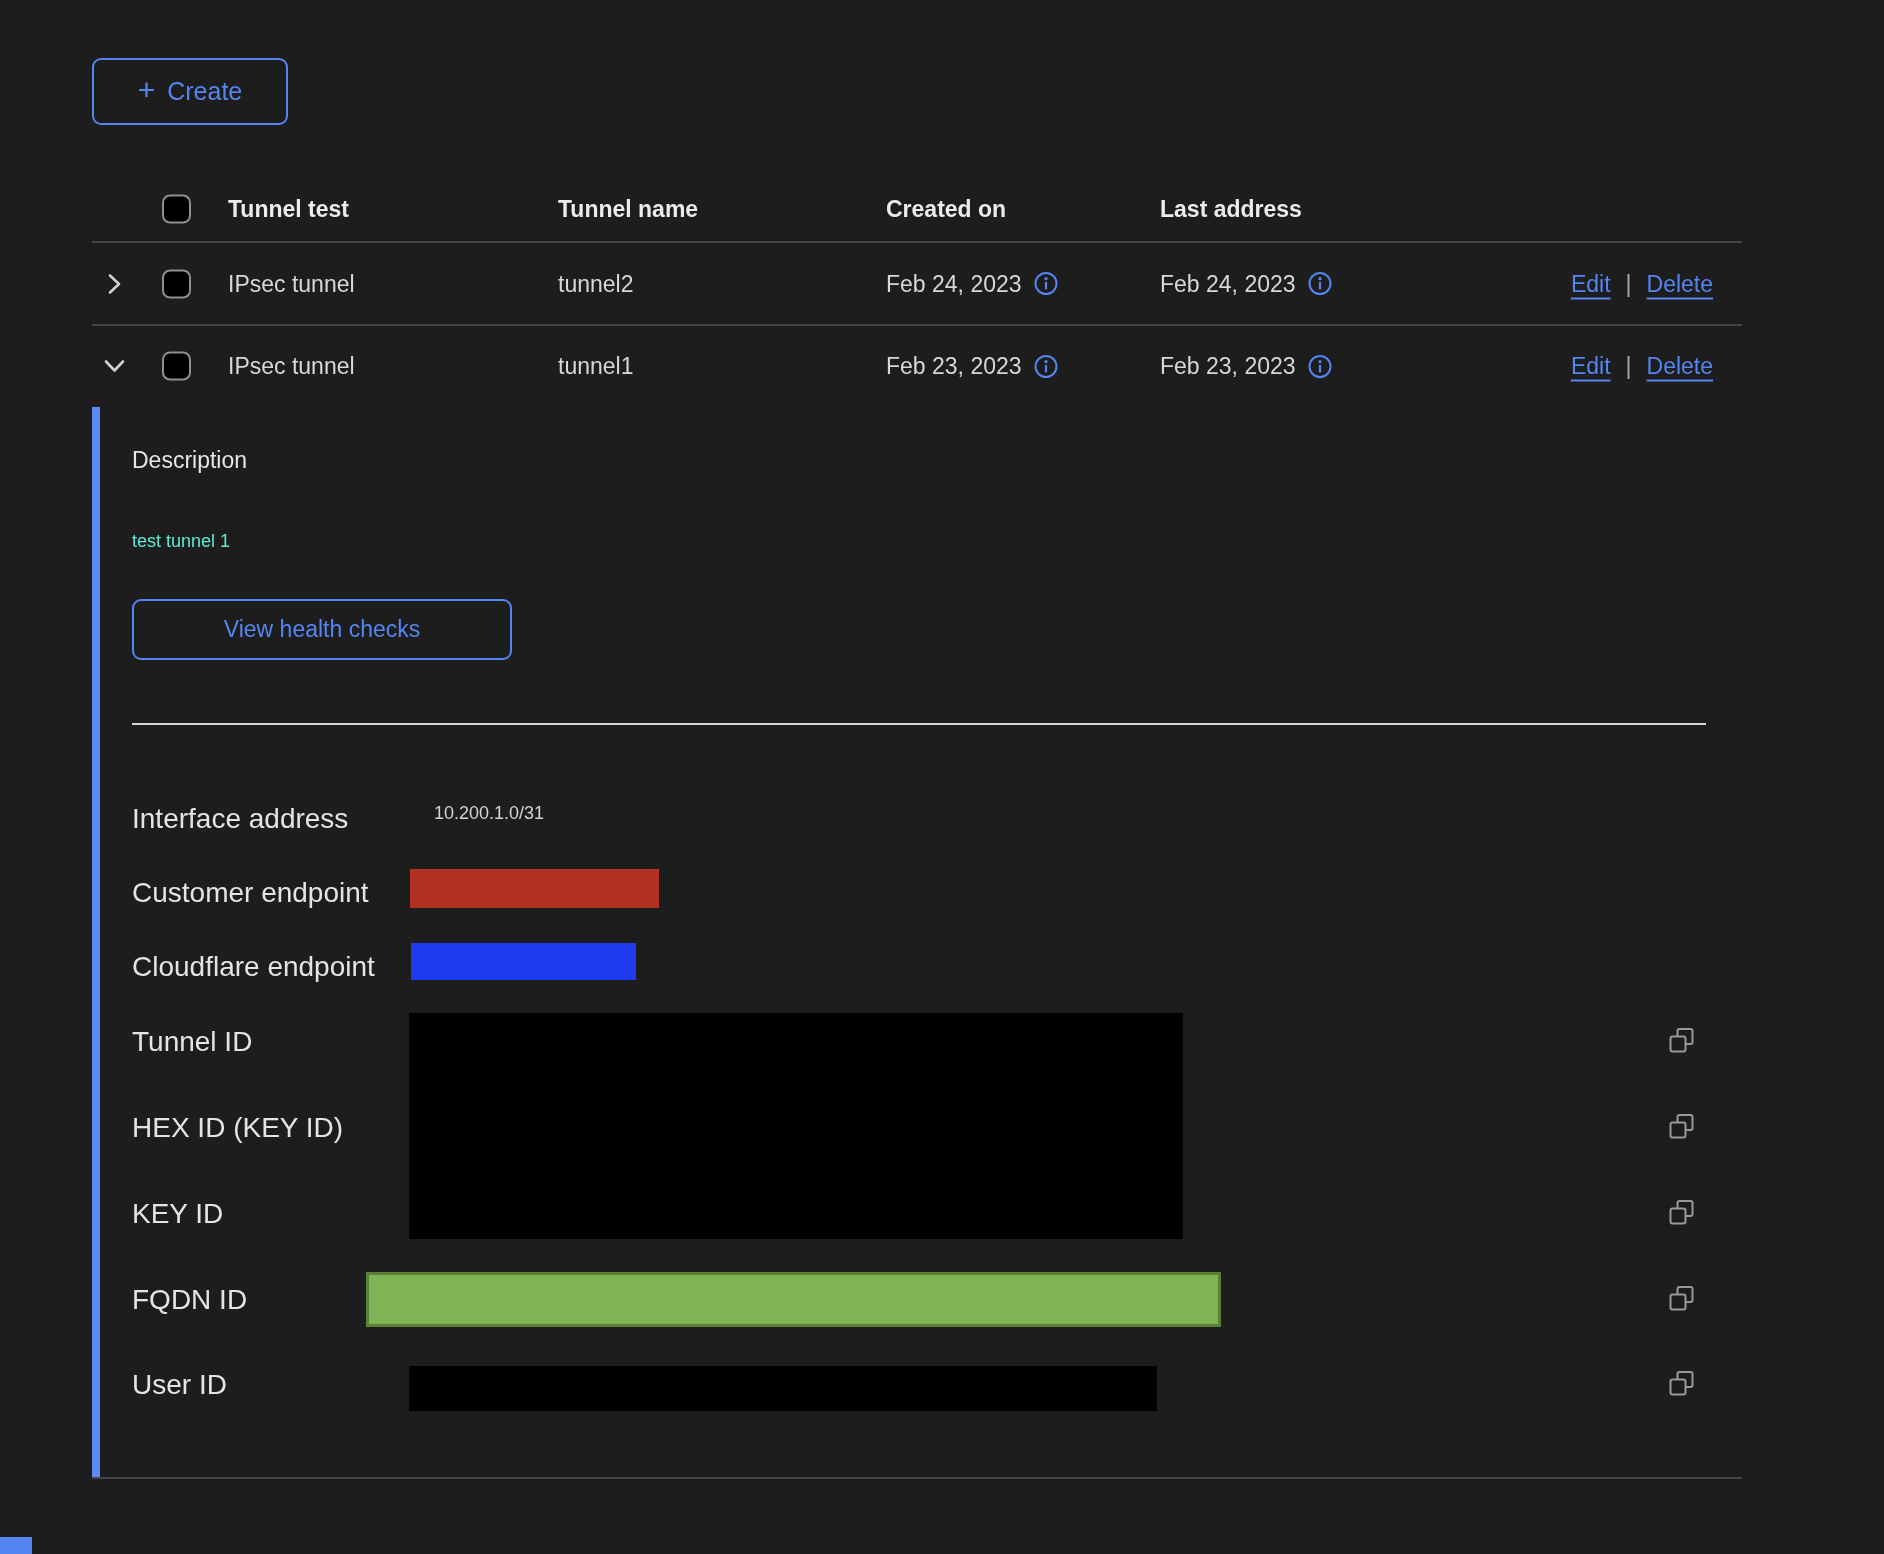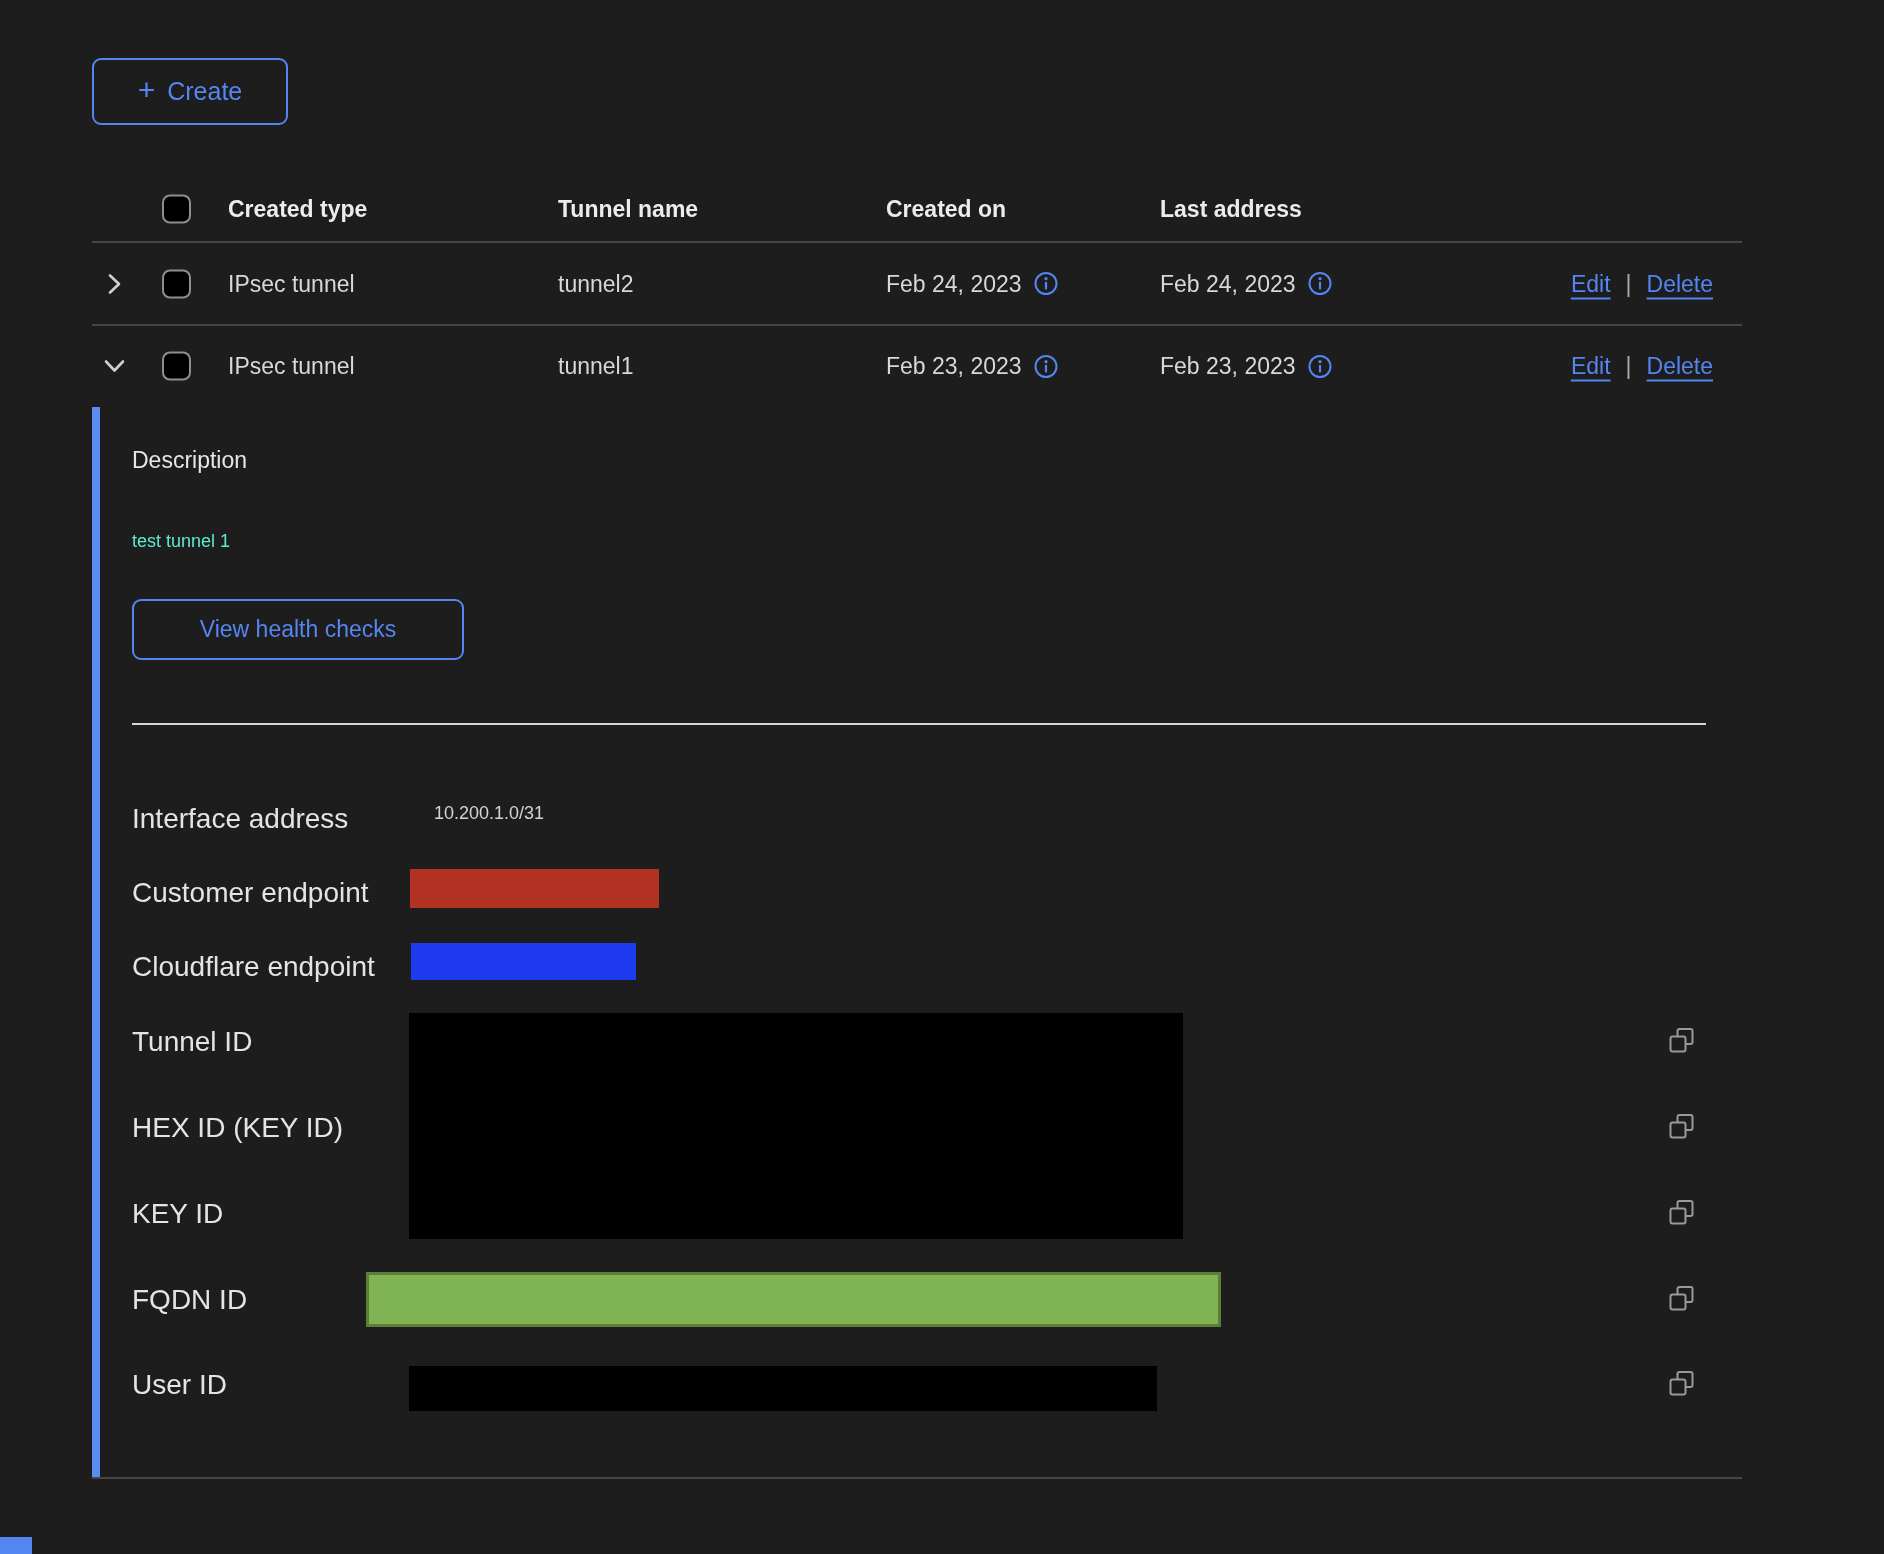--- a/index.html
+++ b/index.html
@@ -43,21 +43,21 @@
   .info-icon { display:inline-block; width:24px; height:24px; cursor:pointer; }
   .actions { display:flex; align-items:center; gap:15px; }
   .link { color:#5585f0; font-size:23px; text-decoration:underline; text-underline-offset:6px; text-decoration-thickness:1.5px; cursor:pointer; }
   .pipe { color:#a9a9a9; font-size:23px; text-decoration:none; }
   .chev { display:block; cursor:pointer; }
   
   .panel-bar { position:absolute; left:92px; top:407px; width:8px; height:1070px; background:#5b8cf2; }
   .desc-label { position:absolute; left:132px; top:447px; font-size:23px; color:#e6e6e6; }
   .desc-value { position:absolute; left:132px; top:531px; font-size:18px; color:#5eead4; }
   .health-btn {
-    position:absolute; left:132px; top:599px; width:332px; height:61px;
+    position:absolute; left:132px; top:599px; width:380px; height:61px;
     border:2px solid #5585f0; border-radius:9px; background:transparent;
     color:#5585f0; font-size:23px; font-family:"Liberation Sans",sans-serif; cursor:pointer;
   }
   .light-divider { position:absolute; left:132px; top:723px; width:1574px; height:2px; background:#d6d6d6; }
   .d-label { position:absolute; left:132px; font-size:28px; color:#e4e4e4; white-space:nowrap; }
   .d-value { position:absolute; font-size:18px; color:#d3d3d3; white-space:nowrap; }
   .redact { position:absolute; }
   .r-red   { left:410px; top:869px; width:249px; height:39px; background:#b13122; }
   .r-blue  { left:411px; top:943px; width:225px; height:37px; background:#1f3bf0; }
   .r-black-big  { left:409px; top:1013px; width:774px; height:226px; background:#000; }
@@ -93,21 +93,21 @@
 
   <button class="create-btn">
     <span class="plus-glyph">+</span>
     <span>Create</span>
   </button>
 
   <div class="t-row t-header">
     <div class="cell col-check">
         <div class="checkbox"></div>
       </div>
-    <div class="cell hcell col-type">Created type</div>
+    <div class="cell hcell col-type">Tunnel test</div>
     <div class="cell hcell col-name">Tunnel name</div>
     <div class="cell hcell col-created">Created on</div>
     <div class="cell hcell col-mod">Last address</div>
   </div>
   <div class="divider div-header"></div>
 
   <div class="t-row t-r1">
     <div class="cell col-chevron">
       <svg class="chev" width="25" height="25" viewBox="0 0 25 25">
           <use href="#ico-chev-right"></use>

